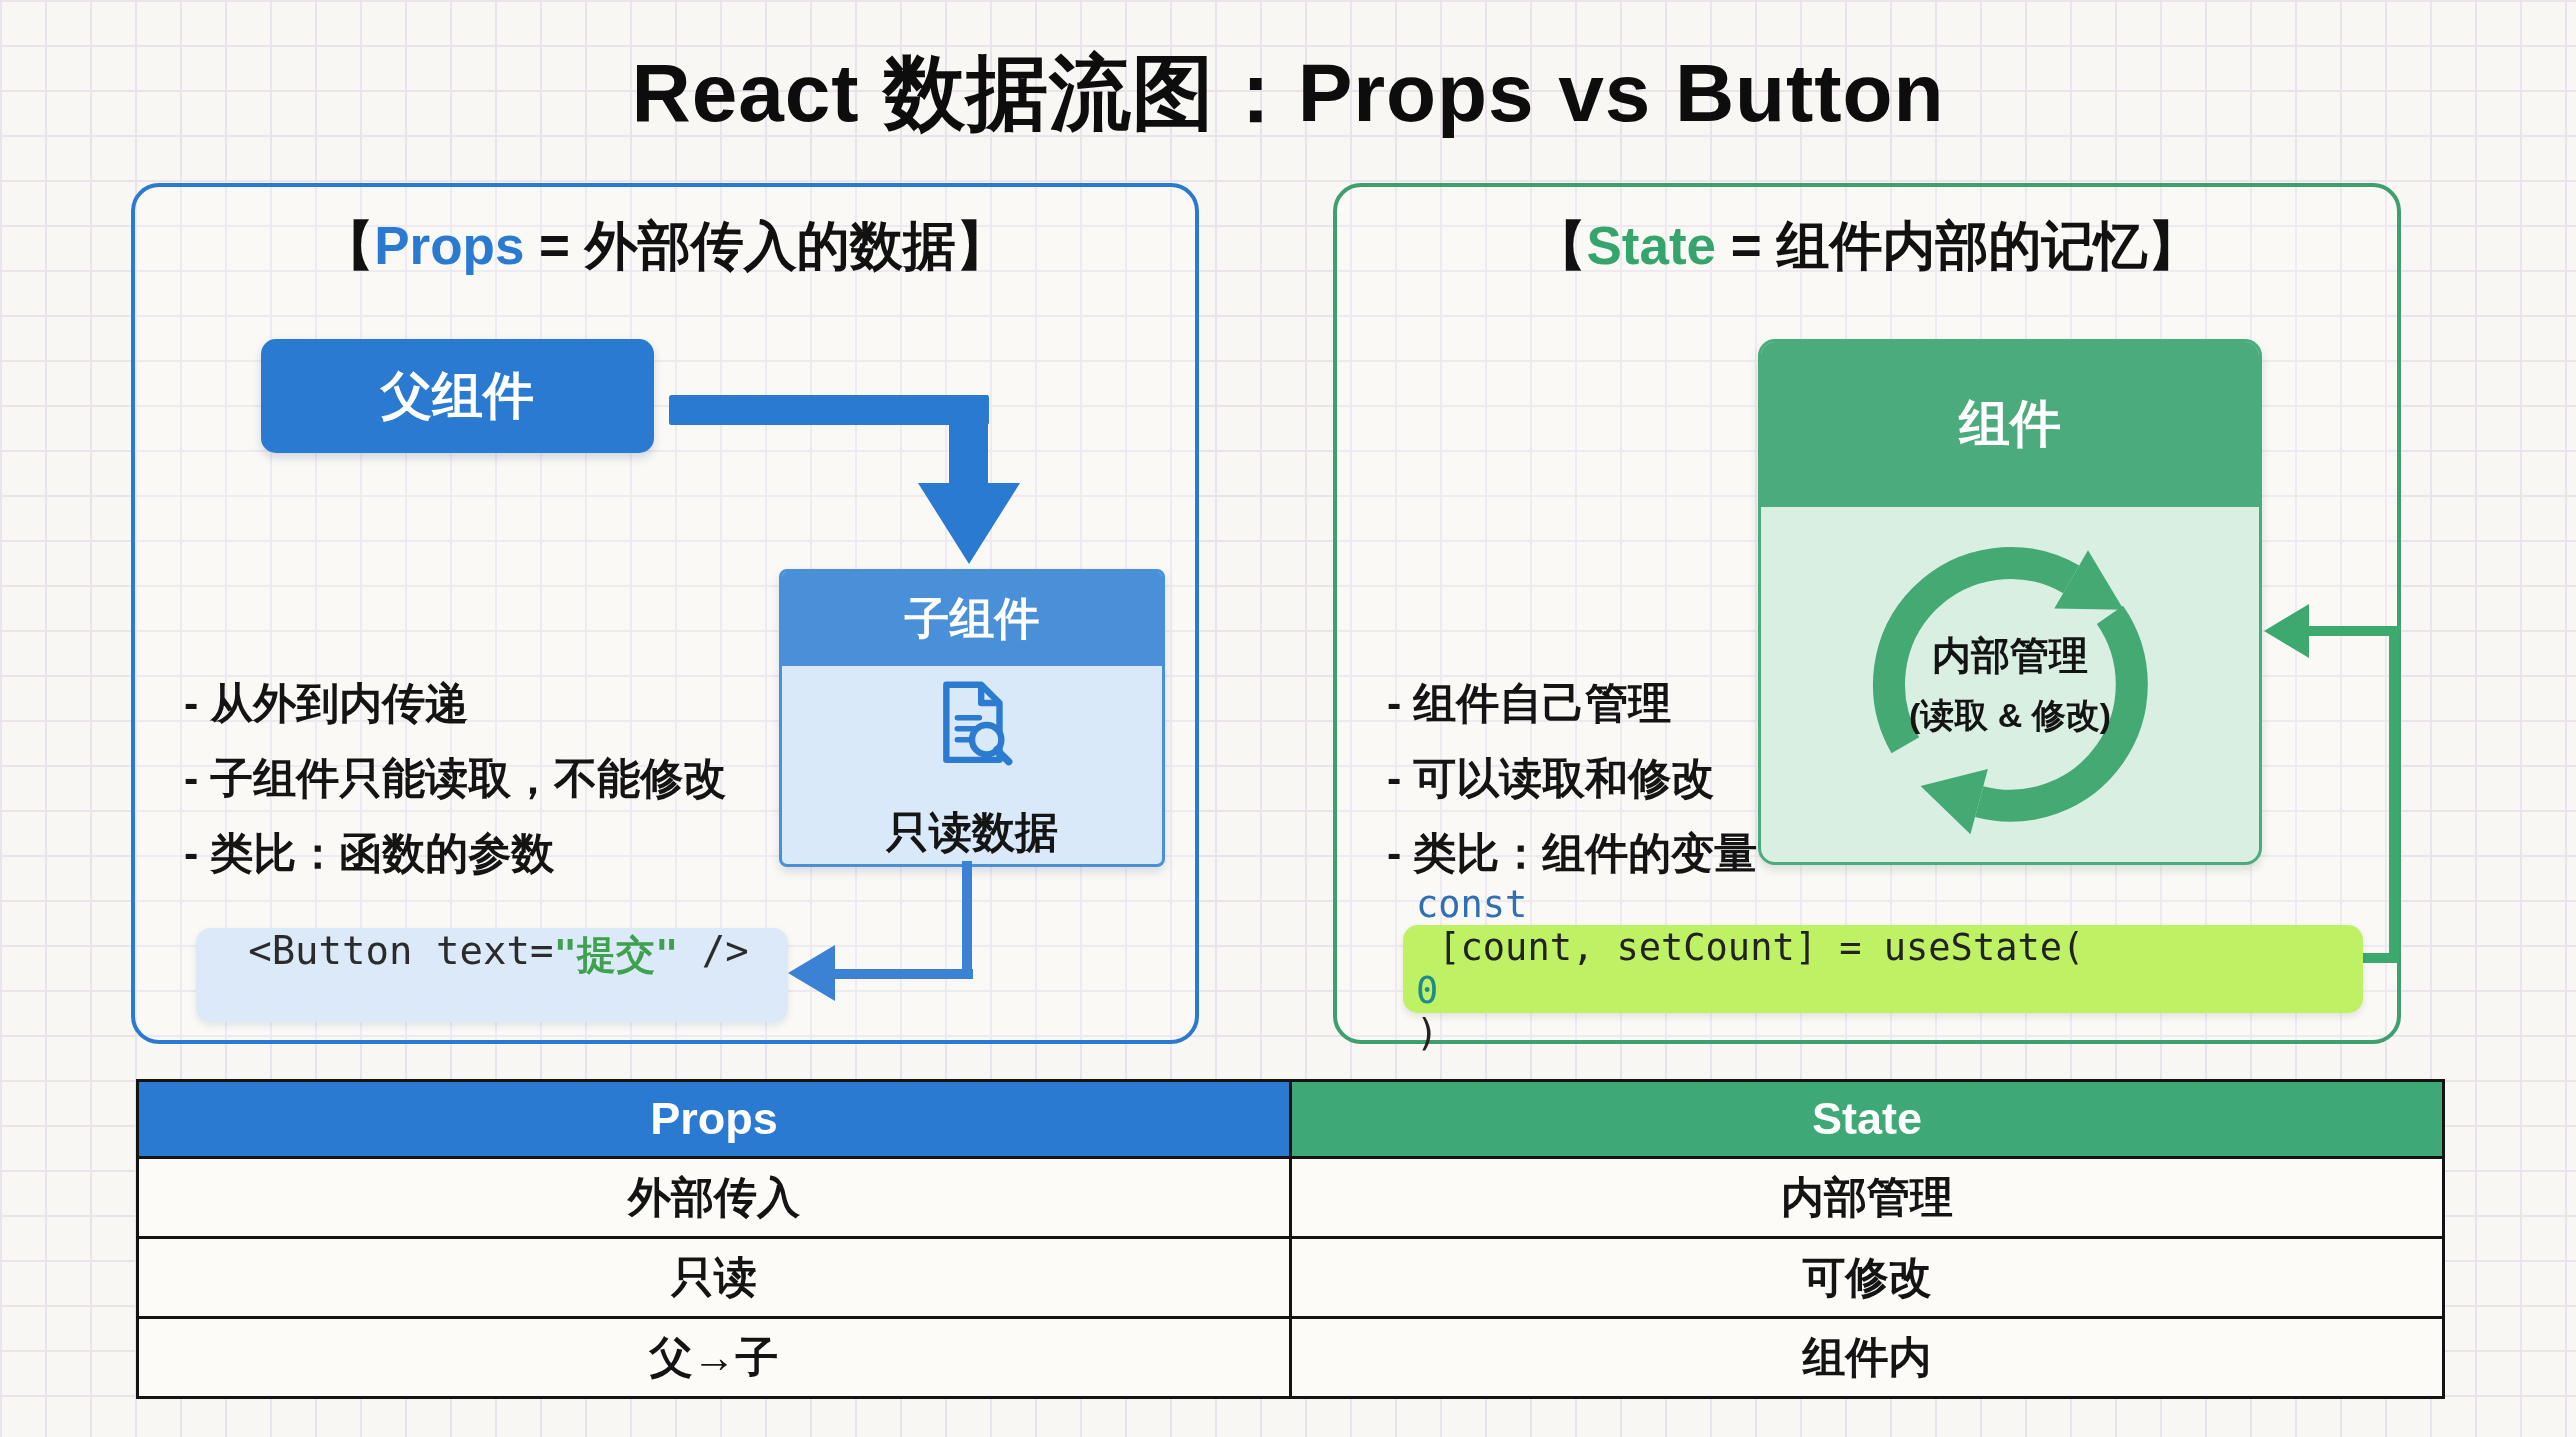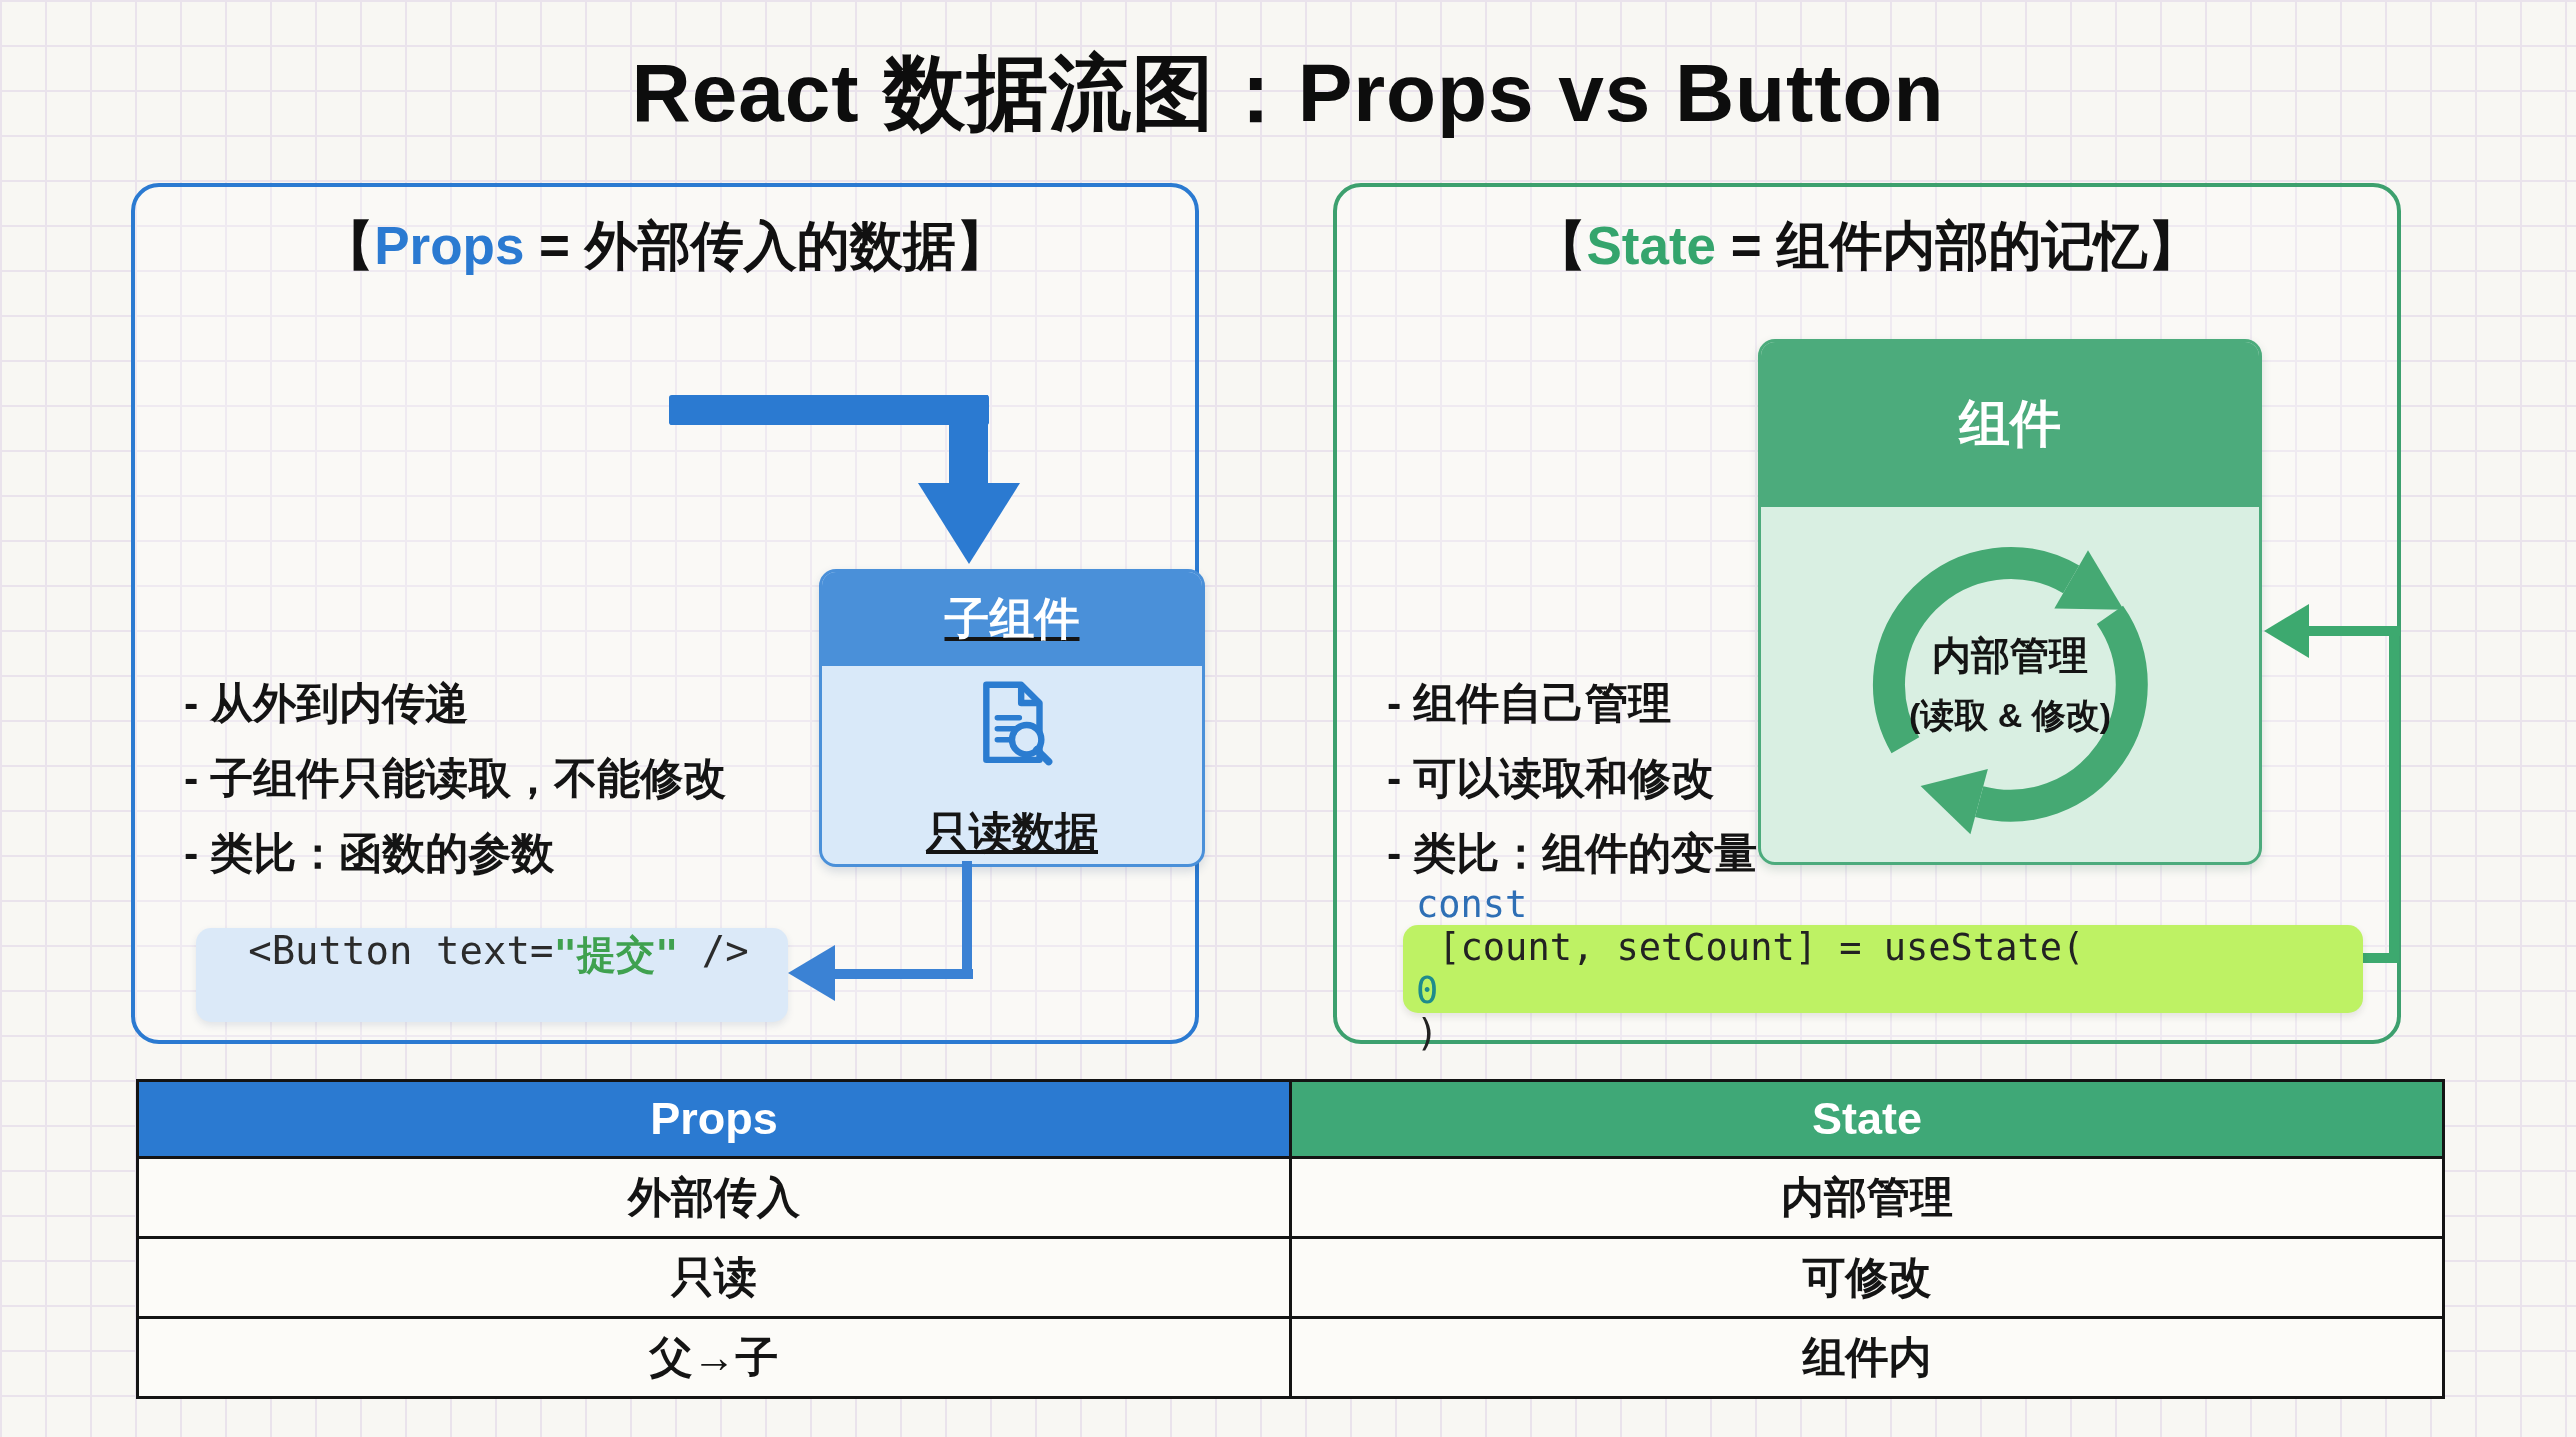--- a/index.html
+++ b/index.html
@@ -50,25 +50,24 @@
     border-radius: 15px;
     color: #fff; font-weight: 700;
     box-shadow: 0 4.7px 9.4px rgba(30,60,110,0.18);
   }
   #parent-box {
     left: 126px; top: 152px; width: 393px; height: 114px;
     background: #2b7ad1; font-size: 51px;
   }
 
   #child-box {
-    left: 684px; top: 382px; width: 386px; height: 298px;
-    border-radius: 17px; border: 3.7px solid #4a90d9;
+    left: 644px; top: 382px; width: 386px; height: 298px;
+    border-radius: 8px; border: 3.7px solid #4a90d9;
     background: #d9e9f9; overflow: hidden;
     box-shadow: 0 4.7px 9.4px rgba(30,60,110,0.15);
-    text-decoration: underline;
   }
   #child-box .box-header {
     height: 94px; background: #4a90d9;
     display: flex; align-items: center; justify-content: center;
     color: #fff; font-size: 45px; font-weight: 700;
   }
   #child-box .box-body {
     height: 200px; display: flex; flex-direction: column;
     align-items: center; justify-content: center; gap: 5.6px;
   }
@@ -182,20 +181,23 @@
 <body>
 
 <div id="page-title" class="abs">React 数据流图：Props vs Button</div>
 
 <div id="props-panel" class="panel abs">
 
   <div class="panel-title abs">
     <span>【</span><span class="kw-blue">Props</span><span> = 外部传入的数据】</span>
   </div>
 
+  <div id="parent-box" class="solid-box abs">
+    <span>父组件</span>
+  </div>
 
   <div id="arrow-big-h" class="abs bar-blue"></div>
   <div id="arrow-big-v" class="abs bar-blue"></div>
   <div id="arrow-big-head" class="abs"></div>
 
   <div id="child-box" class="abs">
     <div class="box-header">
       <span>子组件</span>
     </div>
     <div class="box-body">

